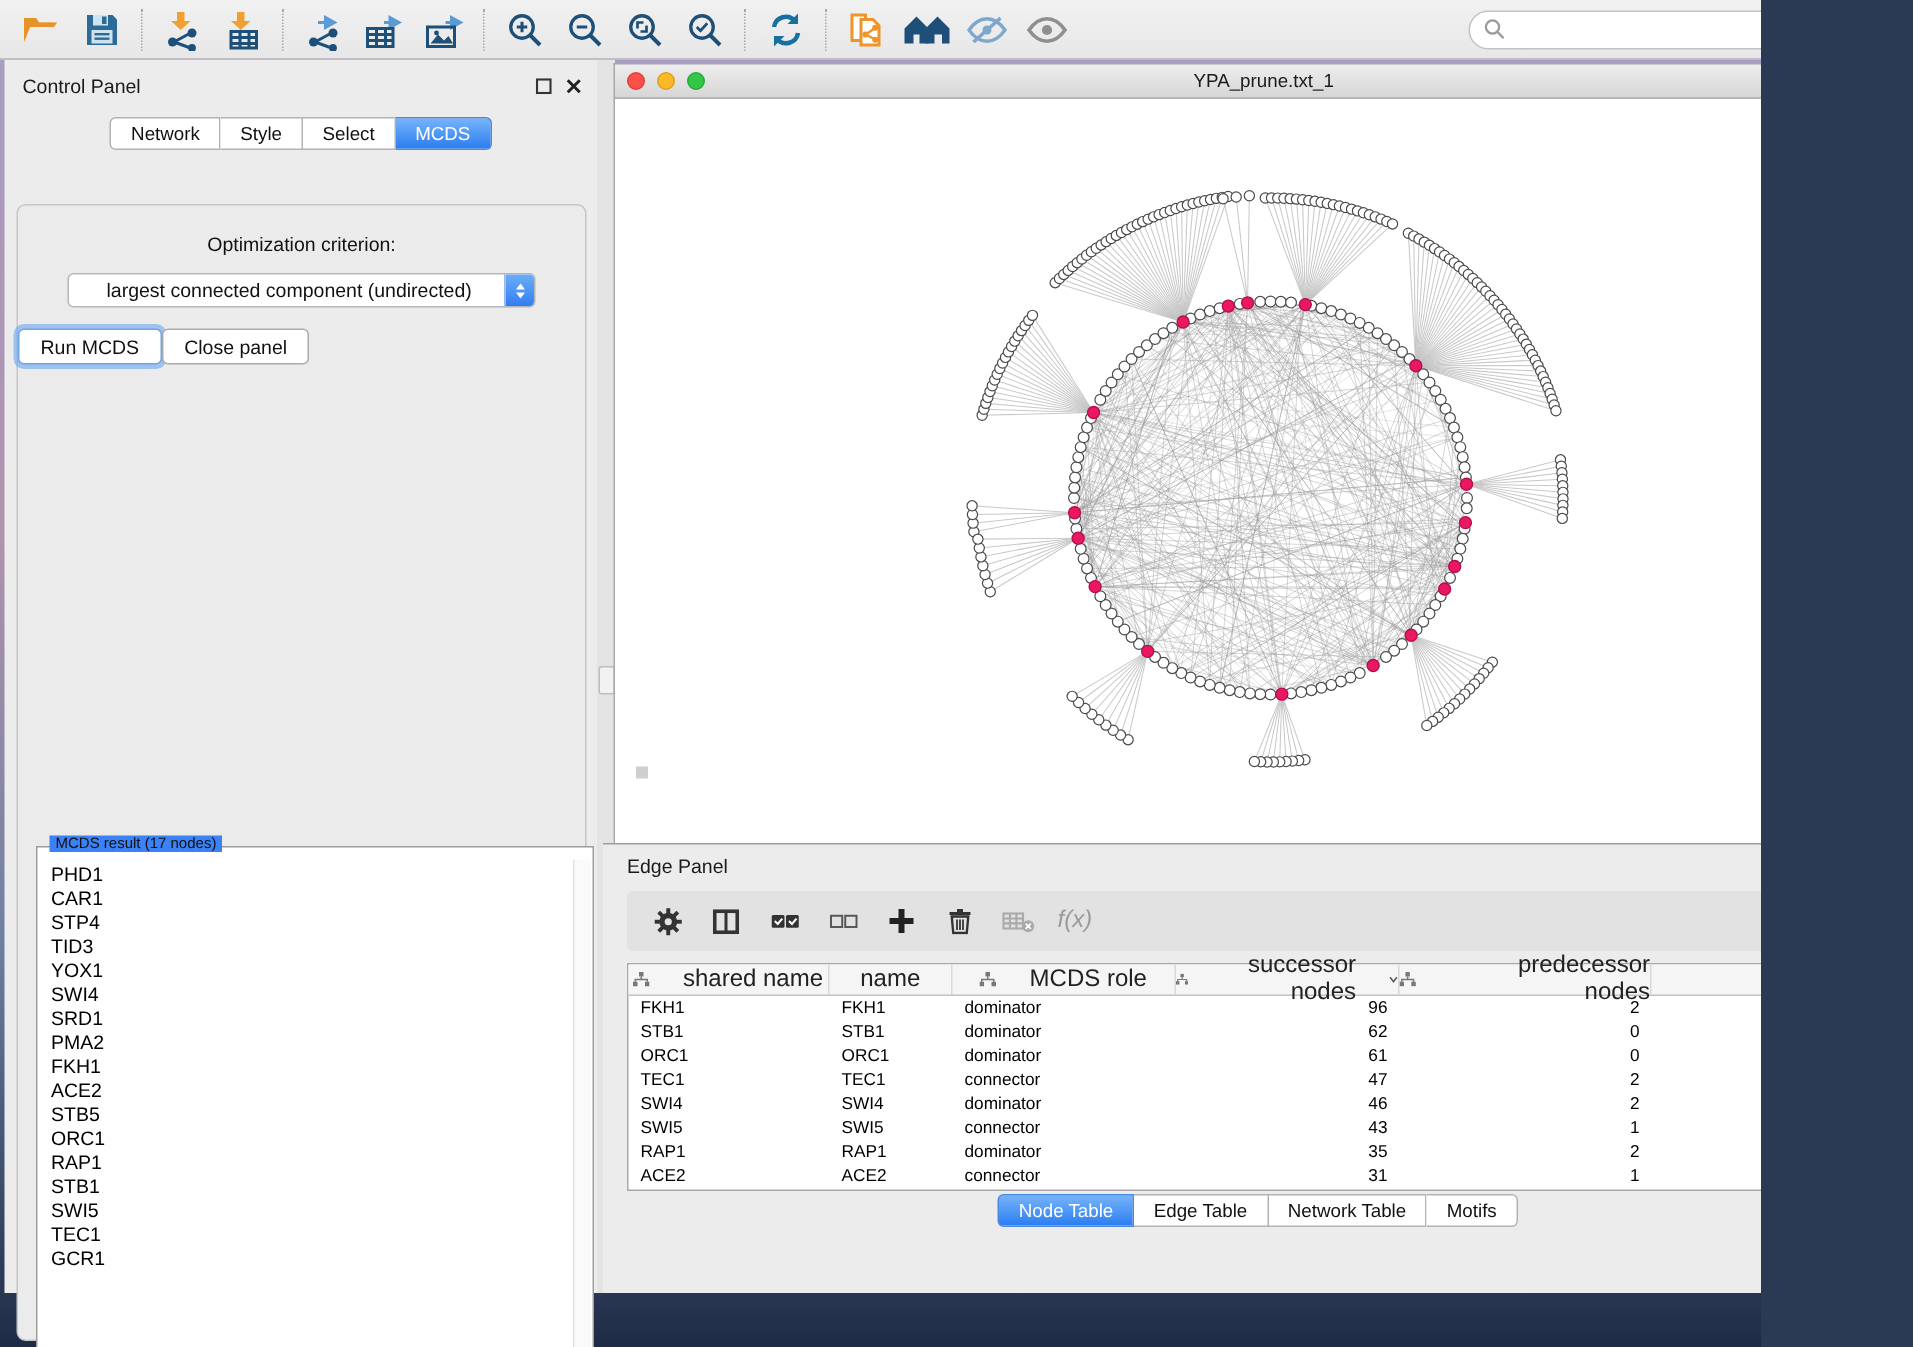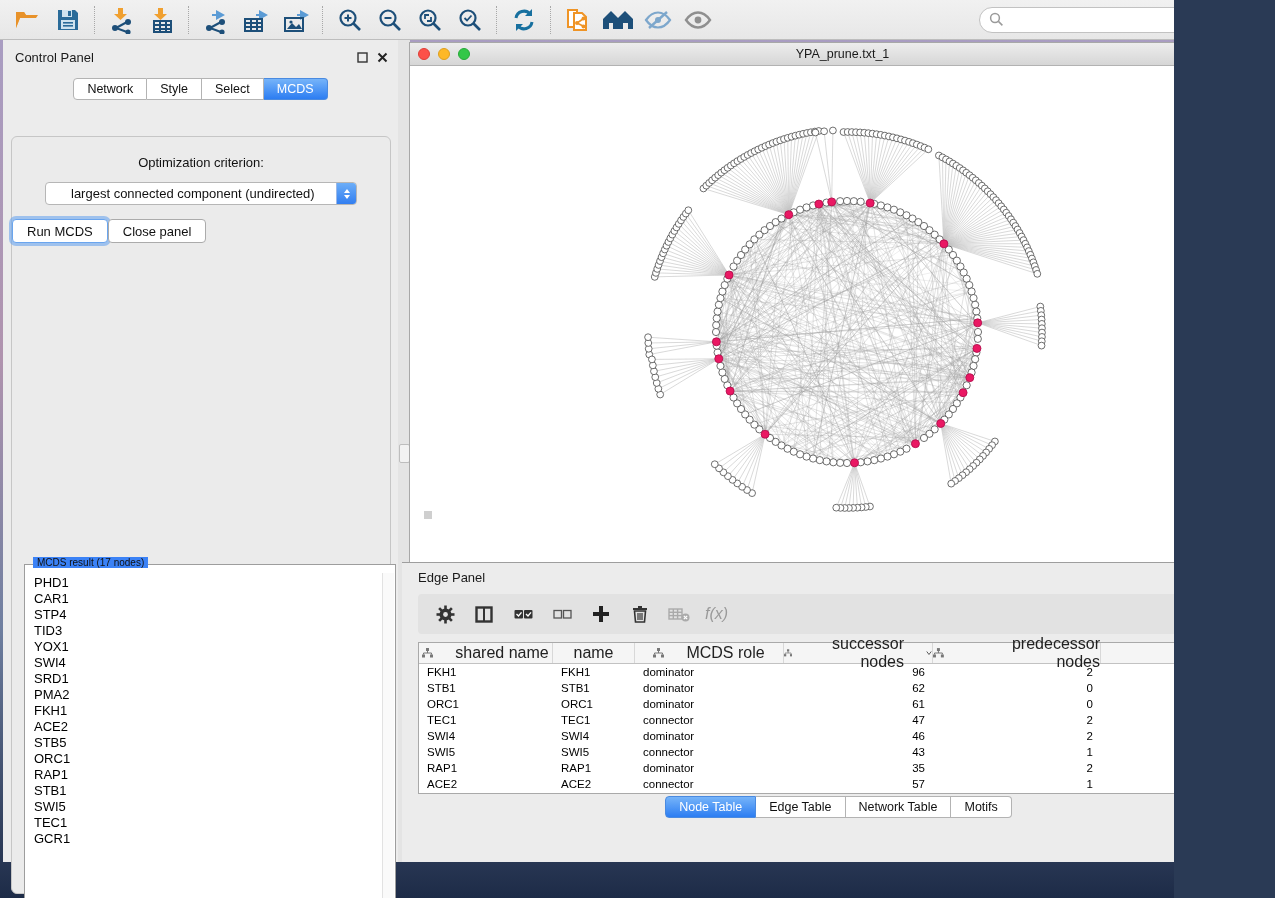--- a/index.html
+++ b/index.html
@@ -1356,21 +1356,21 @@
             <div class="tcell c0">RAP1</div>
             <div class="tcell c1">RAP1</div>
             <div class="tcell c2">dominator</div>
             <div class="tcell c3">35</div>
             <div class="tcell c4">2</div>
           </div>
           <div class="trow">
             <div class="tcell c0">ACE2</div>
             <div class="tcell c1">ACE2</div>
             <div class="tcell c2">connector</div>
-            <div class="tcell c3">57</div>
+            <div class="tcell c3">31</div>
             <div class="tcell c4">1</div>
           </div>
           <div class="trow"></div>
         </div>
     </div>
     <div class="tscroll">
         <div class="tthumb"></div>
       </div>
 
     <div class="tp-tabs">

